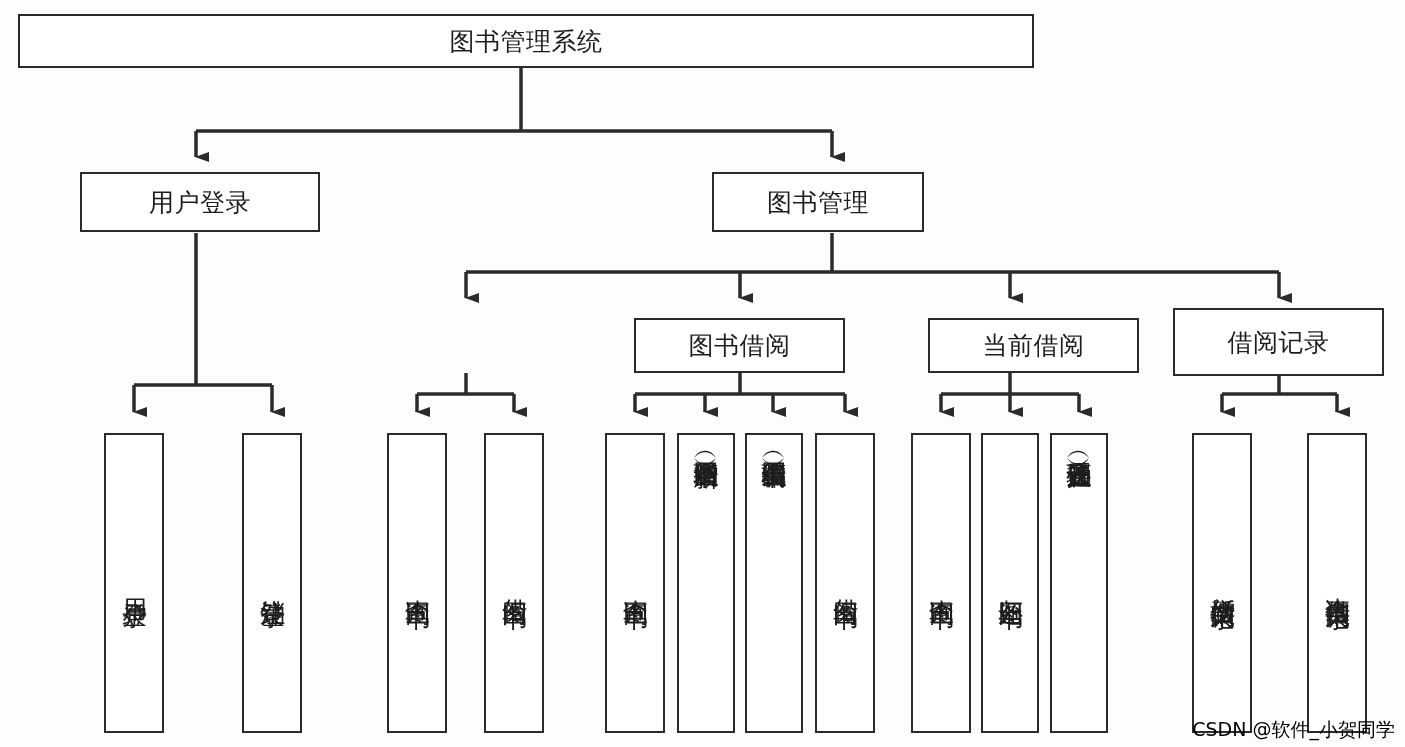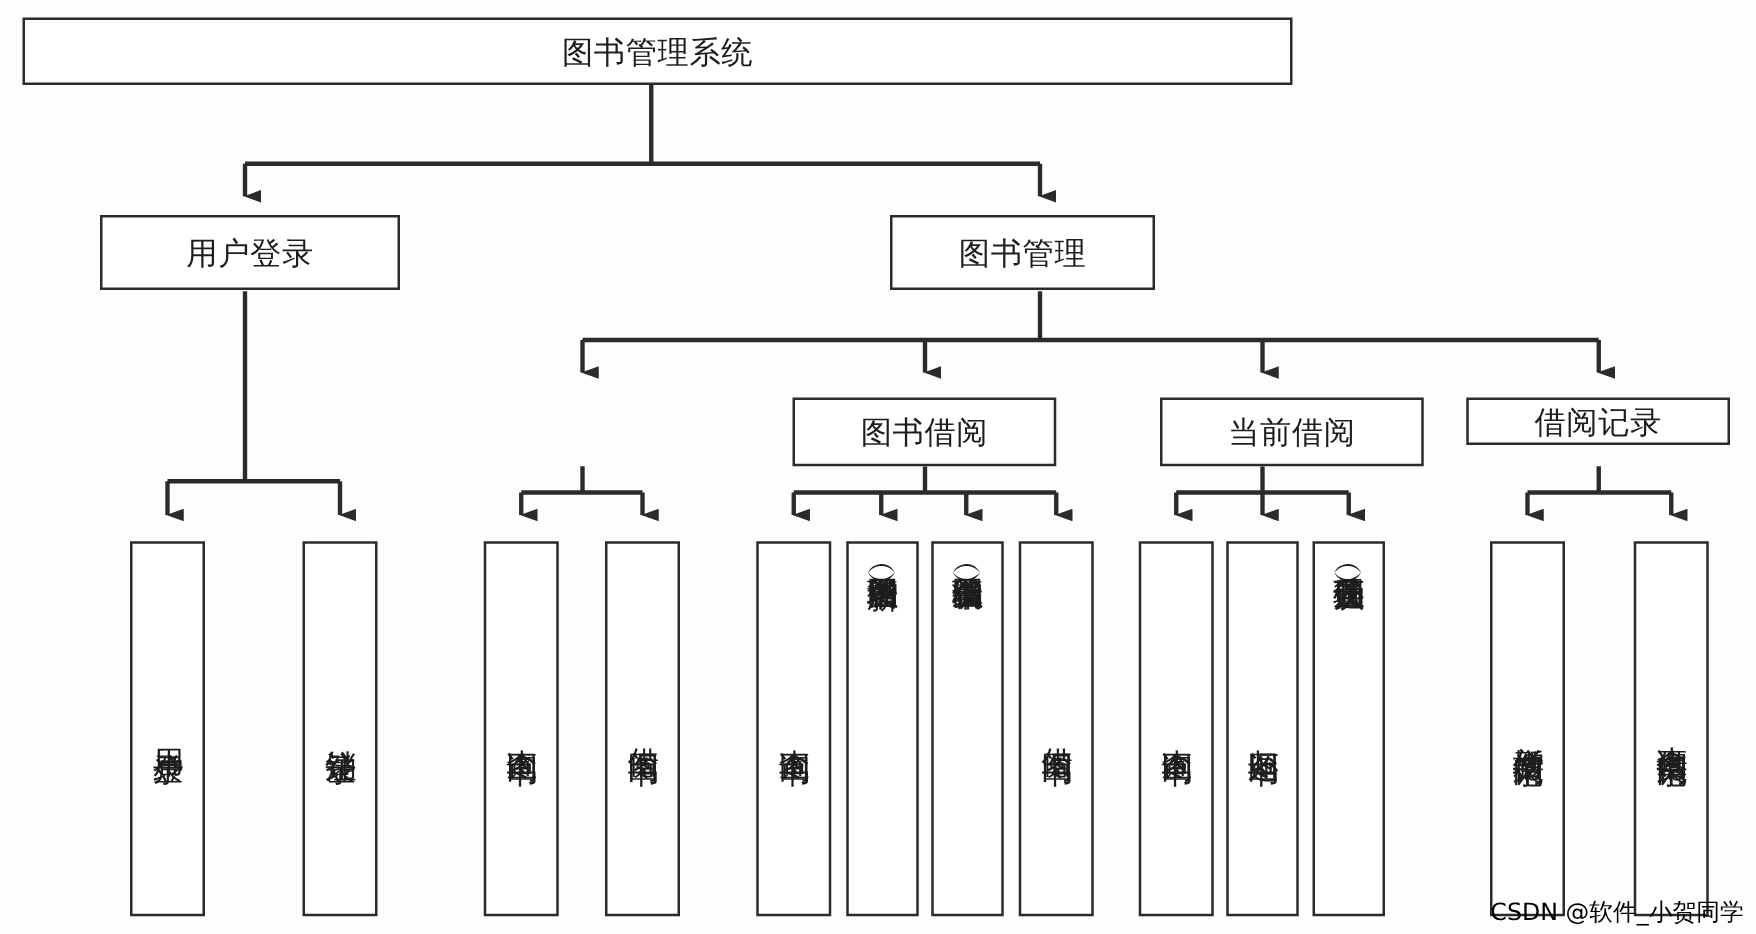--- a/index.html
+++ b/index.html
@@ -150,21 +150,21 @@
 
 
   <div class="node-box node-h" style="left:634px; top:318px; width:211px; height:55px;">
     <span class="node-label">图书借阅</span>
   </div>
 
   <div class="node-box node-h" style="left:904px; top:318px; width:211px; height:55px;margin-left:24px;">
     <span class="node-label">当前借阅</span>
   </div>
 
-  <div class="node-box node-h" style="left:1173px; top:318px; width:211px; height:38px;">
+  <div class="node-box node-h" style="left:1173px; top:308px; width:211px; height:68px;">
     <span class="node-label">借阅记录</span>
   </div>
 
   <div class="node-box node-v centered" style="left:104px; top:433px; width:60px; height:300px;">
     <span class="node-label">用户登录</span>
   </div>
 
   <div class="node-box node-v centered" style="left:242px; top:433px; width:60px; height:300px;">
     <span class="node-label">注销登录</span>
   </div>

